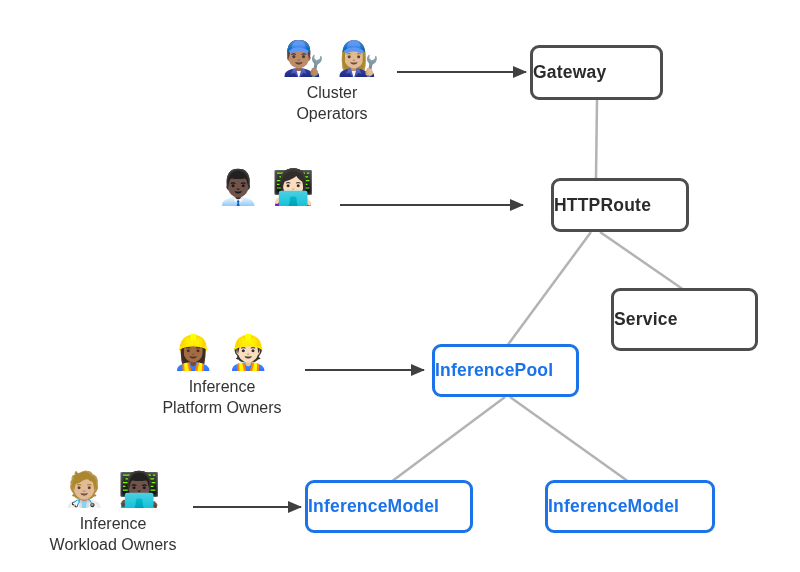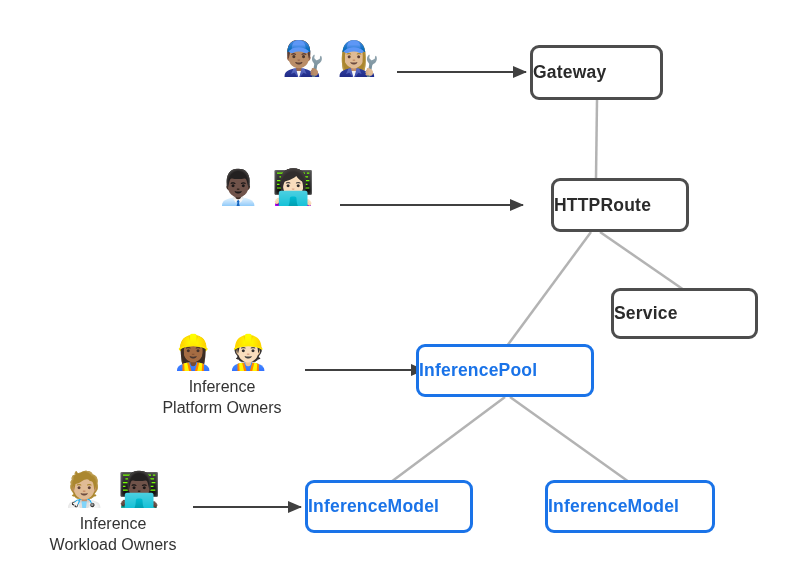--- a/index.html
+++ b/index.html
@@ -39,22 +39,22 @@
     font-weight: bold;
     color: var(--node-text);
     letter-spacing: 0.2px;
   }
   .node.blue {
     border-color: var(--inference-blue);
     color: var(--inference-blue);
   }
   .node-gateway           { left: 530px; top: 45px;  width: 133px; height: 55px; }
   .node-httproute         { left: 527px; top: 178px; width: 138px; height: 54px; margin-left: 24px; }
-  .node-service           { left: 611px; top: 288px; width: 147px; height: 51px; }
-  .node-inferencepool     { left: 416px; top: 344px; width: 178px; height: 53px; }
+  .node-service           { left: 611px; top: 288px; width: 147px; height: 63px; }
+  .node-inferencepool     { left: 432px; top: 344px; width: 147px; height: 53px; }
   .node-inferencemodel-l  { left: 305px; top: 480px; width: 168px; height: 53px; }
   .node-inferencemodel-r  { left: 545px; top: 480px; width: 170px; height: 53px; }
   .actor {
     position: absolute;
     z-index: 2;
     width: 230px;
     display: flex;
     flex-direction: column;
     align-items: center;
     text-align: center;
@@ -115,20 +115,22 @@
   </div>
   <div class="node blue node-inferencemodel-l">
     <span>InferenceModel</span>
   </div>
   <div class="node blue node-inferencemodel-r">
     <span>InferenceModel</span>
   </div>
 
   <div class="actor actor-cluster-operators">
     <div class="emoji">👨🏽‍🔧 👩🏼‍🔧</div>
+    <div class="label">Cluster
+Operators</div>
   </div>
 
   <div class="actor actor-application-developers">
     <div class="emoji">👨🏿‍💼 👩🏻‍💻</div>
   </div>
 
   <div class="actor actor-inference-platform-owners">
     <div class="emoji">👷🏾‍♀️ 👷🏻</div>
     <div class="label">Inference
 Platform Owners</div>

